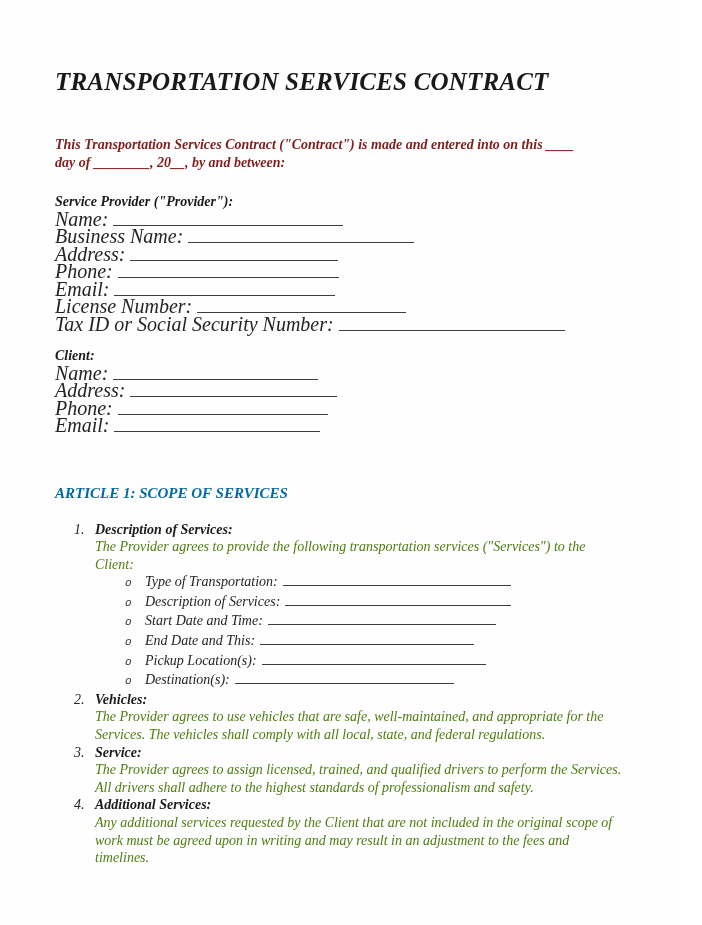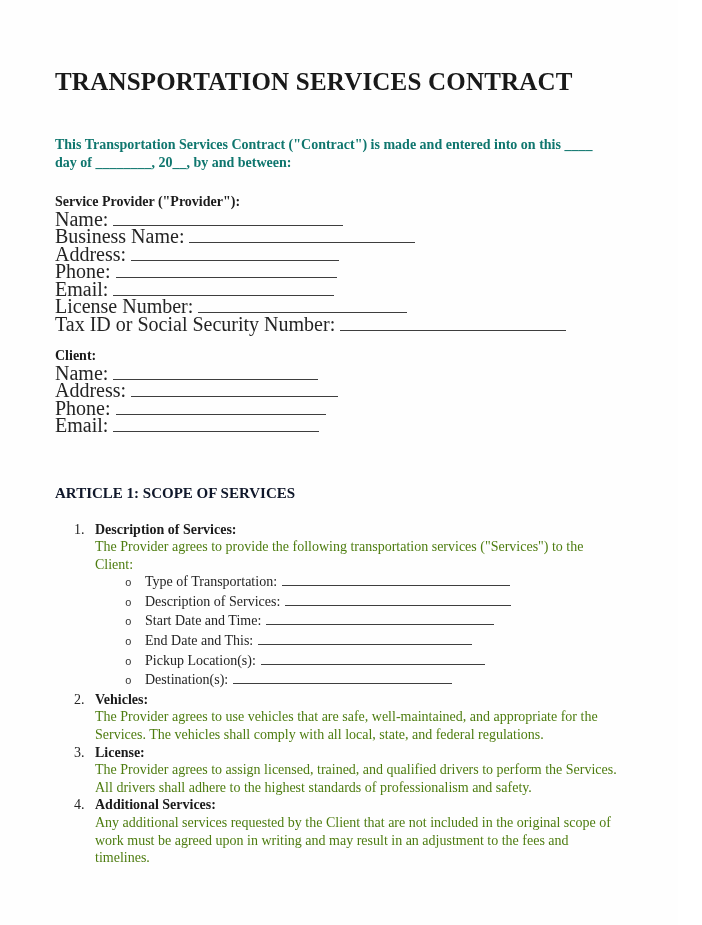--- a/index.html
+++ b/index.html
@@ -5,34 +5,35 @@
   html,body{margin:0;padding:0;background:#ffffff;}
   .page{
     position:relative;
     width:678px;height:925px;
     box-sizing:border-box;
     background:#fefefe;
     padding:68px 55px 0 55px;
     font-family:"Liberation Serif","DejaVu Serif",serif;
     color:#242424;
     overflow:hidden;
+    font-style:italic;
   }
   .doc-title{
     font-size:25px;
     font-weight:bold;
     color:#191919;
     margin:0 0 40px 0;
     letter-spacing:.2px;
     white-space:nowrap;
   }
   .intro{
     font-weight:bold;
     font-size:14px;
     line-height:18px;
-    color:#0f766e;
+    color:#7f1d1d;
     margin:0 0 21px 0;
   }
   .block-heading{
     font-weight:bold;
     font-size:14px;
     line-height:17.5px;
     color:#1b1b1b;
   }
   .field-row{
     font-size:20px;
@@ -51,21 +52,21 @@
   .pw4{width:221px}.pw5{width:209px}.pw6{width:226px}
   
   .cw0{width:205px}.cw1{width:207px}.cw2{width:210px}.cw3{width:206px}
   
   .sw0{width:228px}.sw1{width:226px}.sw2{width:228px}
   .sw3{width:214px}.sw4{width:224px}.sw5{width:219px}
   .client-block{margin-top:14px;}
   .article-heading{
     font-size:15px;
     font-weight:bold;
-    color:#0f172a;
+    color:#0369a1;
     margin:50px 0 0 0;
   }
   .num-list{margin-top:19px;}
   .li{
     display:flex;
     font-size:14px;
     line-height:17.6px;
   }
   .li .num{
     width:21px;
@@ -143,21 +144,21 @@
       <span class="num">2.</span>
       <div class="li-content">
         <div class="li-title">Vehicles:</div>
         <div class="li-body">The Provider agrees to use vehicles that are safe, well-maintained, and appropriate for the Services. The vehicles shall comply with all local, state, and federal regulations.</div>
       </div>
     </div>
 
     <div class="li">
       <span class="num">3.</span>
       <div class="li-content">
-        <div class="li-title">License:</div>
+        <div class="li-title">Service:</div>
         <div class="li-body">The Provider agrees to assign licensed, trained, and qualified drivers to perform the Services. All drivers shall adhere to the highest standards of professionalism and safety.</div>
       </div>
     </div>
 
     <div class="li">
       <span class="num">4.</span>
       <div class="li-content">
         <div class="li-title">Additional Services:</div>
         <div class="li-body">Any additional services requested by the Client that are not included in the original scope of work must be agreed upon in writing and may result in an adjustment to the fees and timelines.</div>
       </div>

